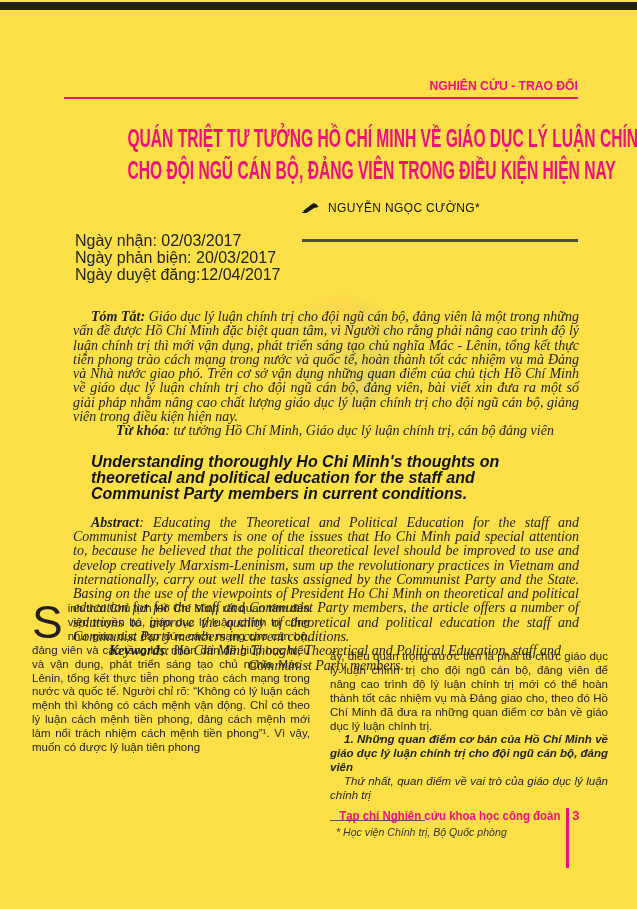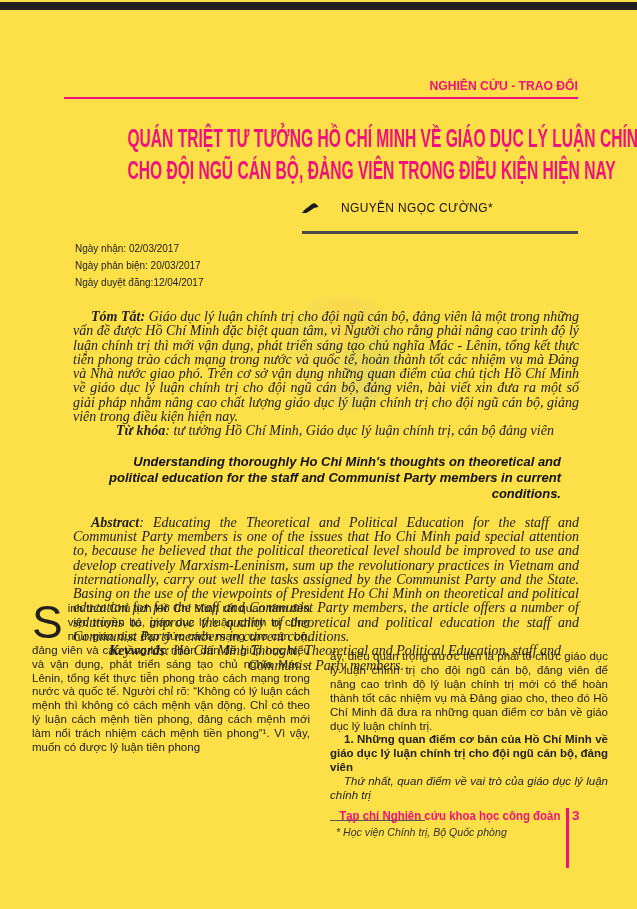--- a/index.html
+++ b/index.html
@@ -21,61 +21,61 @@
   
   .title{
     position:absolute;top:122px;left:0;width:637px;text-align:center;
     color:#f0117e;font-weight:bold;font-size:26px;line-height:32px;
   }
   .title .tline{display:block;white-space:nowrap;transform:scaleX(.6);transform-origin:center;}
 
   
   .author-row{
     position:absolute;top:200px;left:302px;width:276px;
-    display:flex;align-items:center;gap:22px;
-    border-bottom:3px solid #4a4a4a;padding-bottom:16px;
+    display:flex;align-items:center;gap:9px;
+    border-bottom:3px solid #4a4a4a;padding-bottom:24px;
   }
   .author-row .name{font-size:13px;letter-spacing:.4px;color:#111;
     display:inline-block;transform:scaleX(.92);transform-origin:left center;}
   .pen-icon{width:17px;height:12px;flex:0 0 auto;}
 
   
-  .dates{position:absolute;top:240px;left:75px;font-size:10px;line-height:17px;color:#222;}
+  .dates{position:absolute;top:232px;left:75px;font-size:16px;line-height:17px;color:#222;}
 
   
   .watermark{
     position:absolute;top:295px;left:285px;width:115px;height:115px;border-radius:50%;
     background:conic-gradient(#f6b26b,#93c47d,#6fa8dc,#f9cb9c,#b4d7a8,#f6b26b);
     opacity:.14;filter:blur(3px);
   }
 
   
   .front{position:absolute;top:310px;left:73px;width:506px;}
   .front p{margin:0;}
   .vi-abstract,.vi-keywords,.en-abstract,.en-keywords{
     font-style:italic;font-size:14px;line-height:14.3px;text-align:justify;text-indent:18px;color:#1d1d1d;font-family:Liberation Serif, serif;
   }
   .vi-keywords,.en-keywords{text-align:center;}
   .lbl{font-weight:bold;}
   .en-title{
-    margin:15px 18px 0 18px;text-align:right;font-weight:bold;font-style:italic;
-    font-size:13px;line-height:16px;color:#111;
+    margin:15px 18px 0 18px;text-align:left;font-weight:bold;font-style:italic;
+    font-size:16px;line-height:16px;color:#111;
   }
   .en-abstract{margin-top:14px !important;}
 
   
   .body-cols{position:absolute;top:602px;left:32px;width:573px;height:252px;}
   .col{position:absolute;top:0;width:278px;height:252px;font-size:11.5px;line-height:13.9px;text-align:justify;color:#222;}
   .col.left{left:0;}
   .col.right{left:298px;margin-top:48px;}
   .col p{margin:0;}
   .dropcap{
     float:left;font-size:46px;line-height:37px;padding:2px 5px 0 0;color:#231f20;
   }
-  .h1-bold{font-weight:bold;text-indent:14px;}
+  .h1-bold{font-weight:bold;font-style:italic;text-indent:14px;}
   .sub-italic{font-style:italic;text-indent:14px;}
   .footnote{
     position:absolute;left:0;width:260px;font-size:10.6px;line-height:13.6px;
     text-align:left;color:#333;
   }
   .footnote .fn-rule{width:95px;height:1px;background:#555;margin-bottom:5px;}
   .fn-text{padding-left:10px;text-indent:-4px;}
   .fn-it{font-style:italic;}
   .footnote.fn-left{top:152px;}
   .footnote.fn-right{top:170px;}

